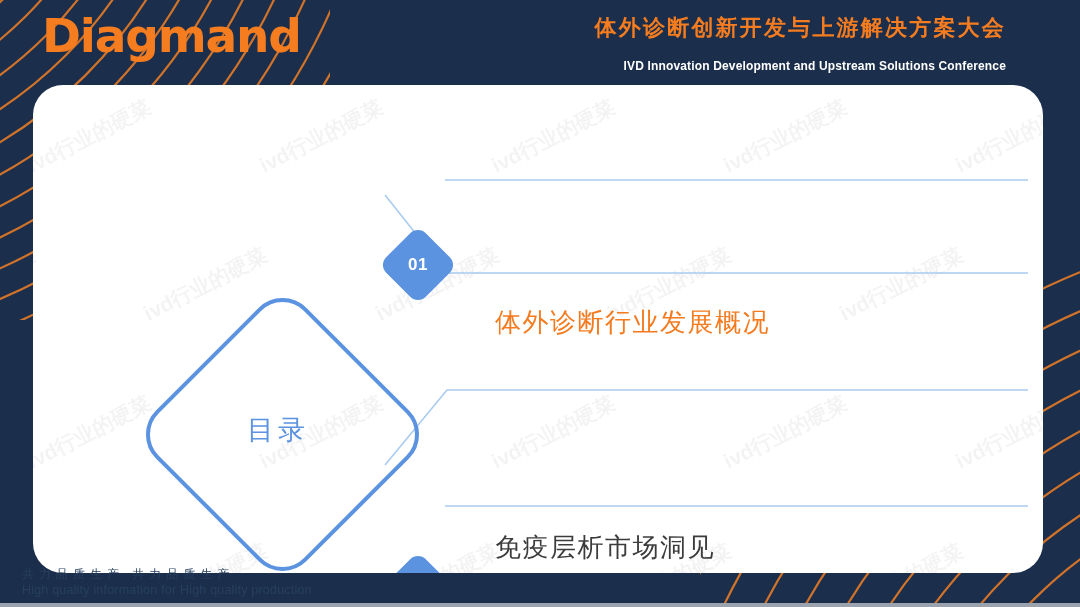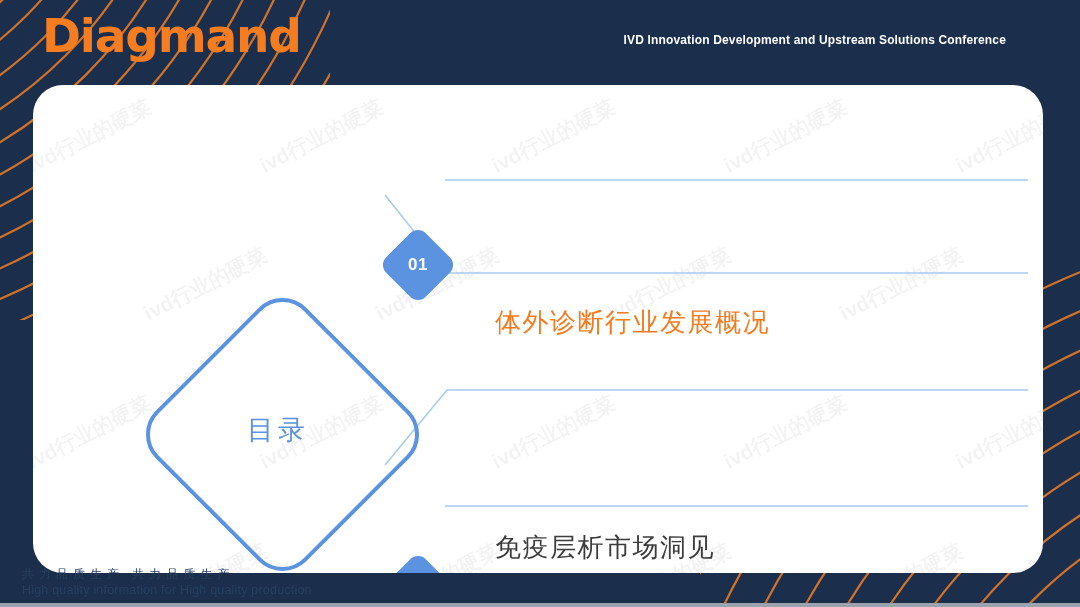--- a/index.html
+++ b/index.html
@@ -147,20 +147,21 @@
           <circle cx="640" cy="640" r="686"></circle>
         <circle cx="640" cy="640" r="722"></circle>
           <circle cx="640" cy="640" r="758"></circle>
       </g>
     </svg>
   </div>
 
   <div class="header">
     <div class="logo">Diagmand</div>
     <div class="conf">
+      <div class="conf-cn">体外诊断创新开发与上游解决方案大会</div>
       <div class="conf-en">IVD Innovation Development and Upstream Solutions Conference</div>
     </div>
   </div>
 
   <div class="card">
 
     <div class="wm-layer" id="wm-layer">
         <div class="wm" style="left: 56px; top: 128px;">ivd行业的硬菜</div>
         <div class="wm" style="left: 288px; top: 128px;">ivd行业的硬菜</div>
         <div class="wm" style="left: 520px; top: 128px;">ivd行业的硬菜</div>

